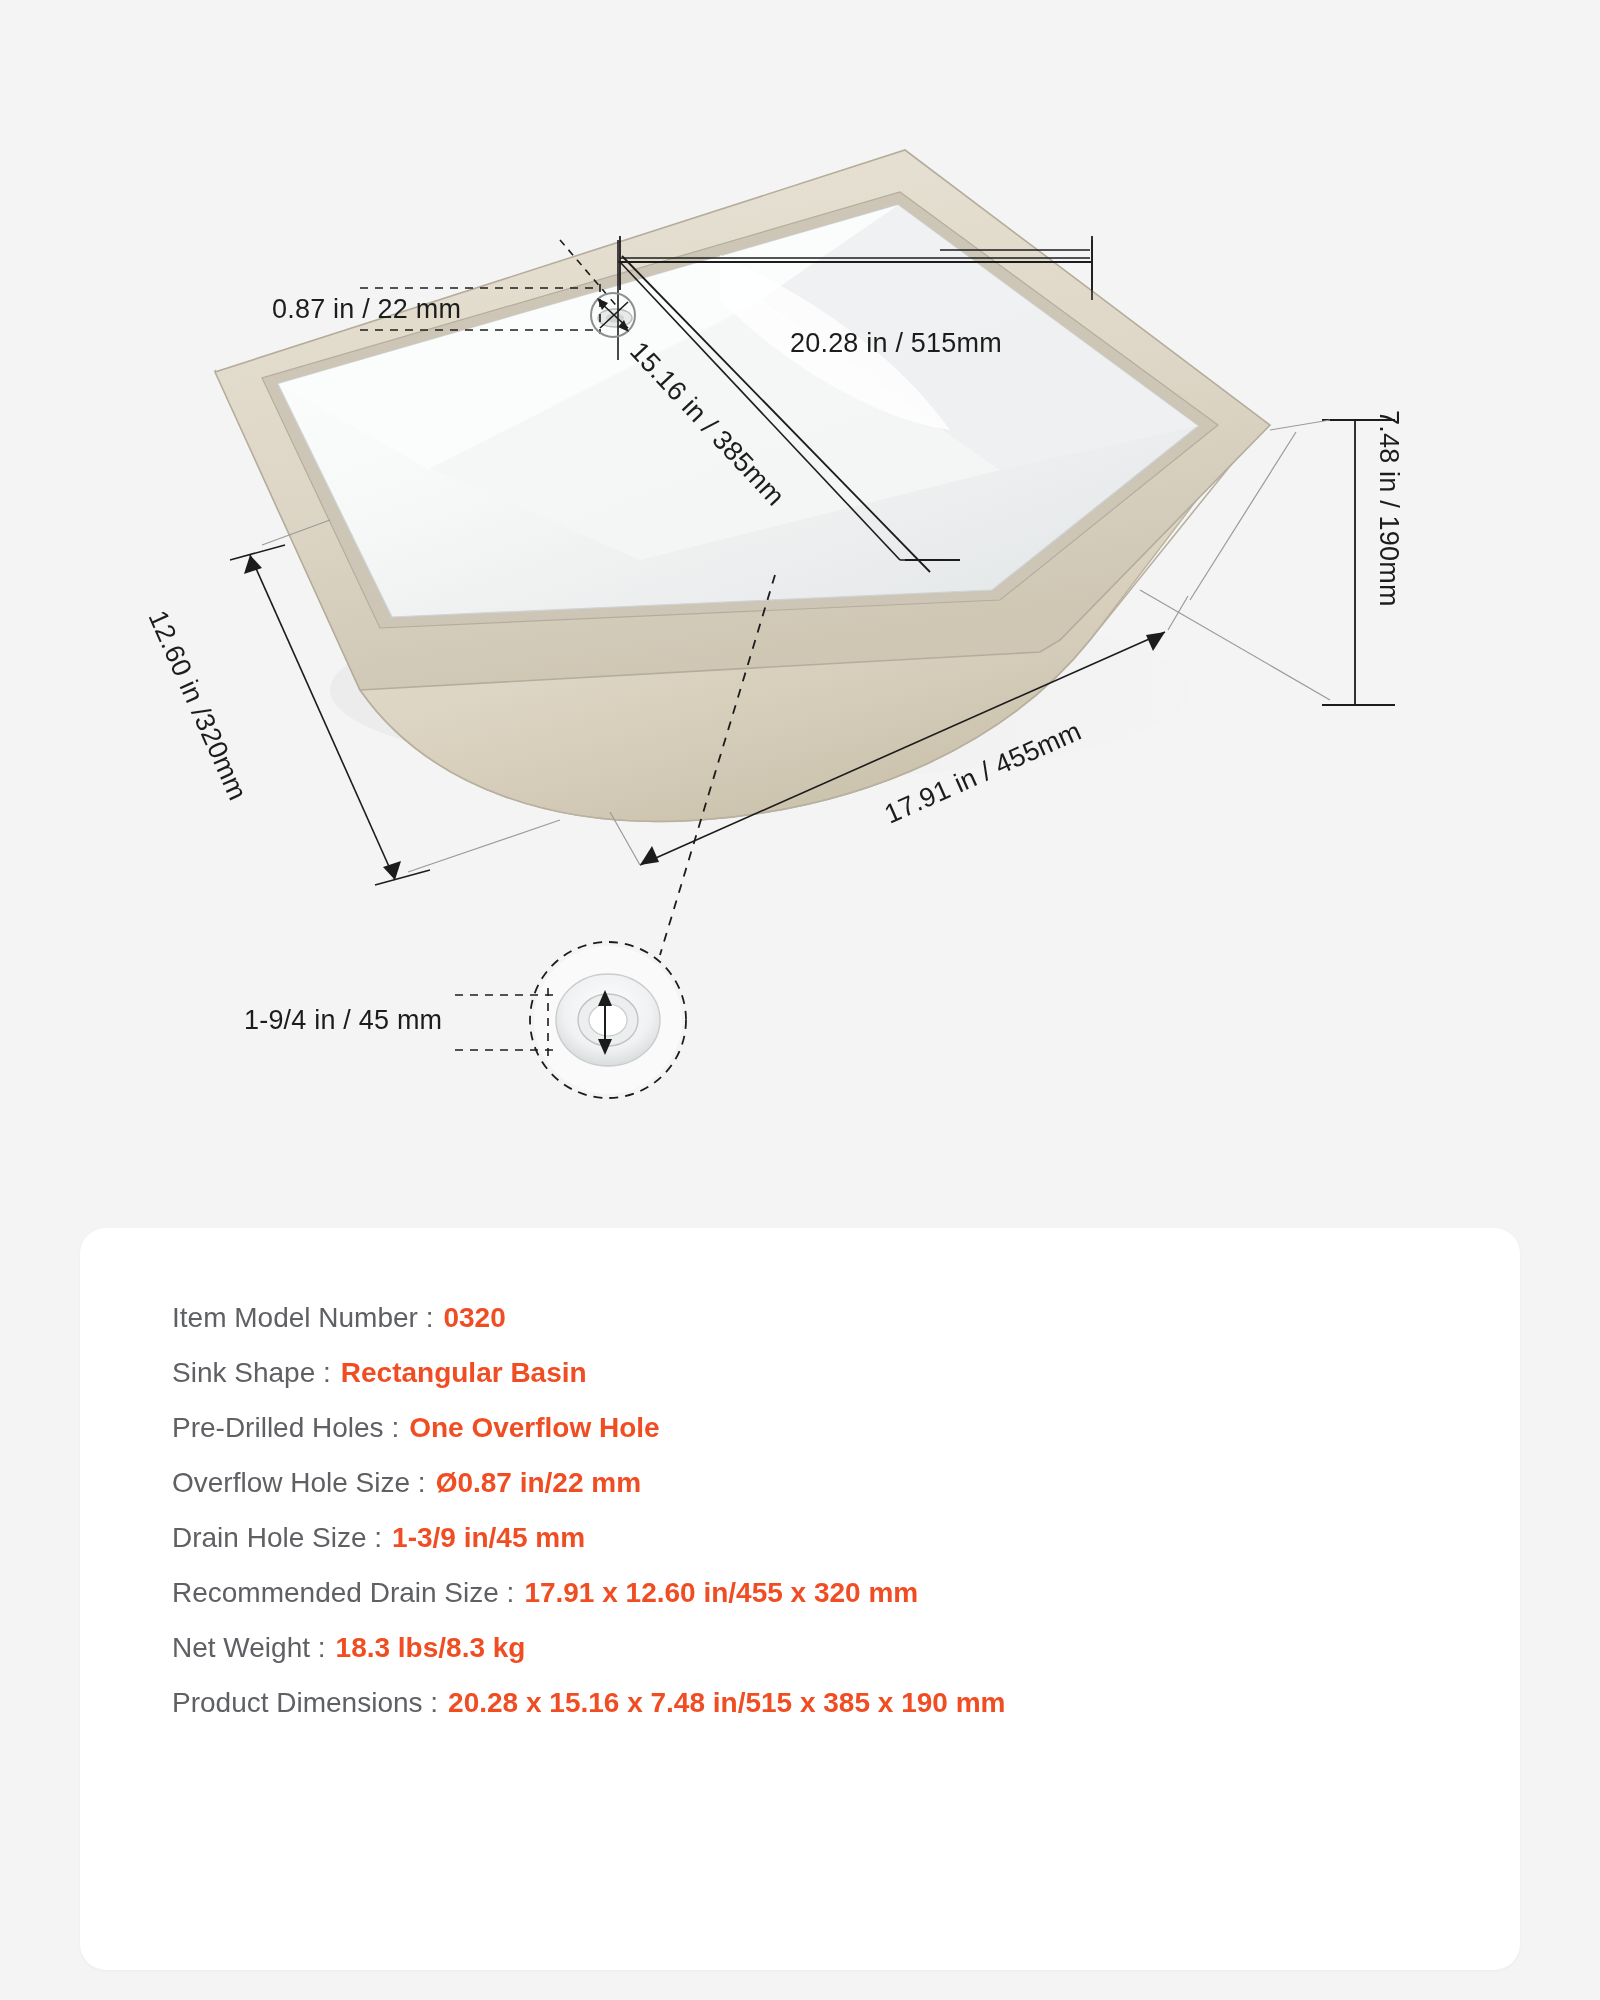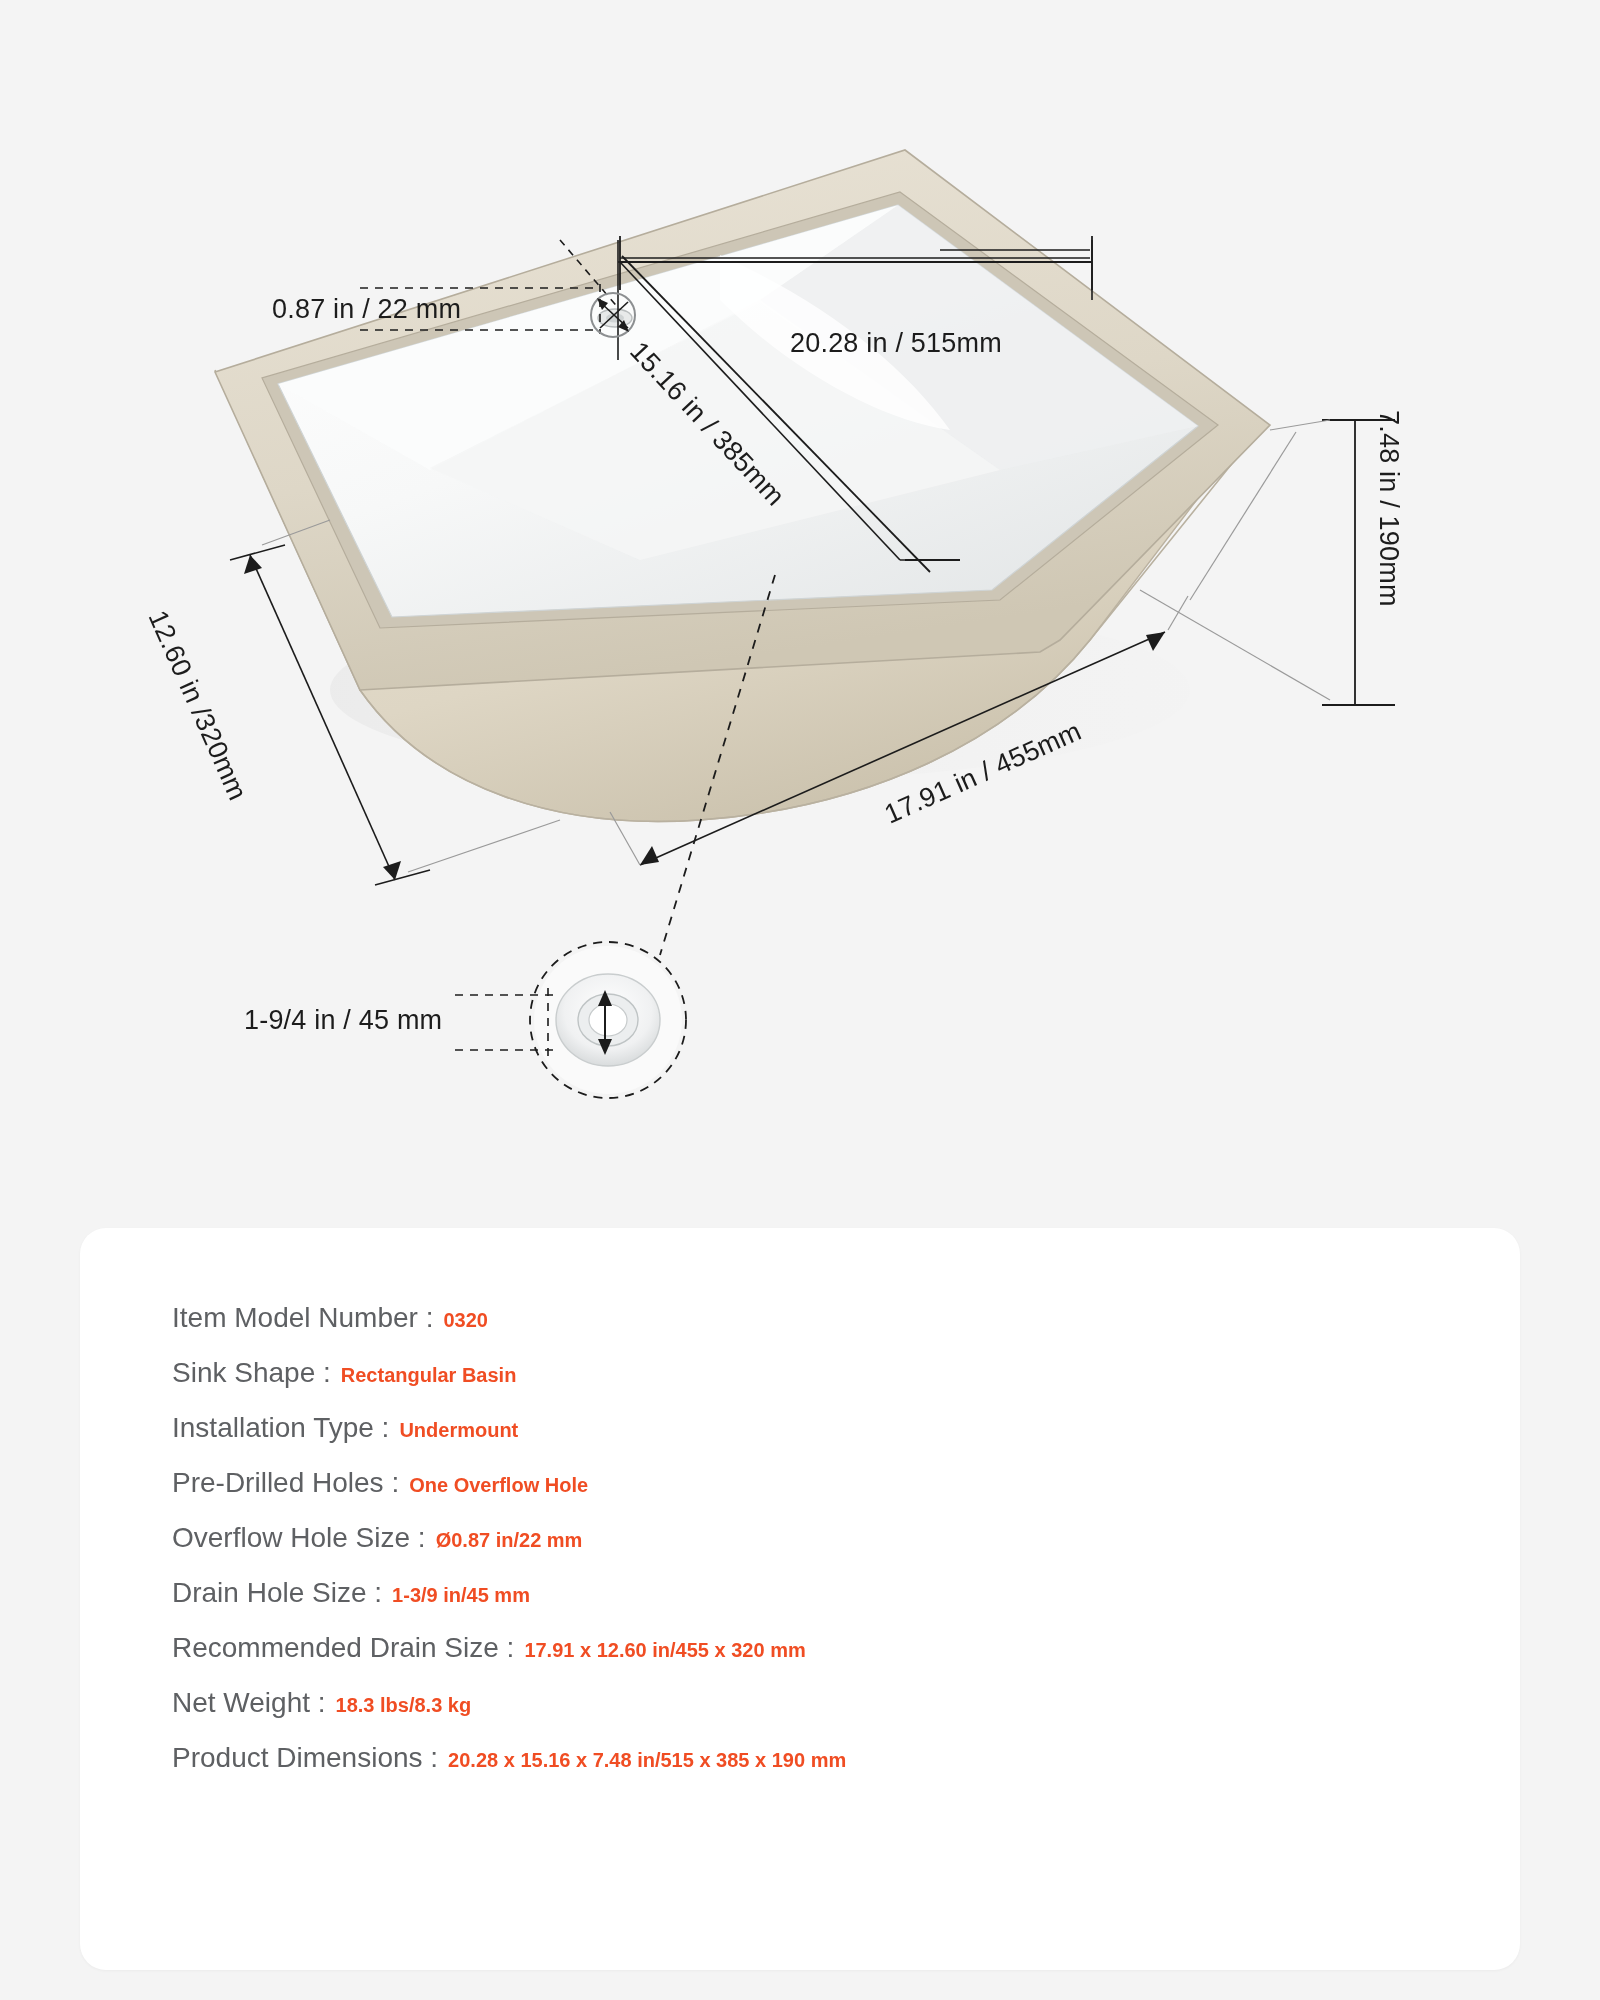--- a/index.html
+++ b/index.html
@@ -70,21 +70,21 @@
     line-height: 1.25;
   }
   .spec-label {
     color: #5e6063;
     font-size: 28px;
     font-family: "Liberation Sans", sans-serif;
     white-space: nowrap;
   }
   .spec-value {
     color: #f04d23;
-    font-size: 20px;
+    font-size: 28px;
     font-weight: bold;
     font-family: "Liberation Sans", sans-serif;
     white-space: nowrap;
     margin-left: 10px;
   }
 </style>
 </head>
 <body>
 
 <div class="page">
@@ -261,24 +261,20 @@
       <div class="spec-row">
         <span class="spec-label">Item Model Number :</span>
         <span class="spec-value">0320</span>
       </div>
 
       <div class="spec-row">
         <span class="spec-label">Sink Shape :</span>
         <span class="spec-value">Rectangular Basin</span>
       </div>
 
-      <div class="spec-row">
-        <span class="spec-label">Installation Type :</span>
-        <span class="spec-value">Undermount</span>
-      </div>
 
       <div class="spec-row">
         <span class="spec-label">Pre-Drilled Holes :</span>
         <span class="spec-value">One Overflow Hole</span>
       </div>
 
       <div class="spec-row">
         <span class="spec-label">Overflow Hole Size :</span>
         <span class="spec-value">Ø0.87 in/22 mm</span>
       </div>

